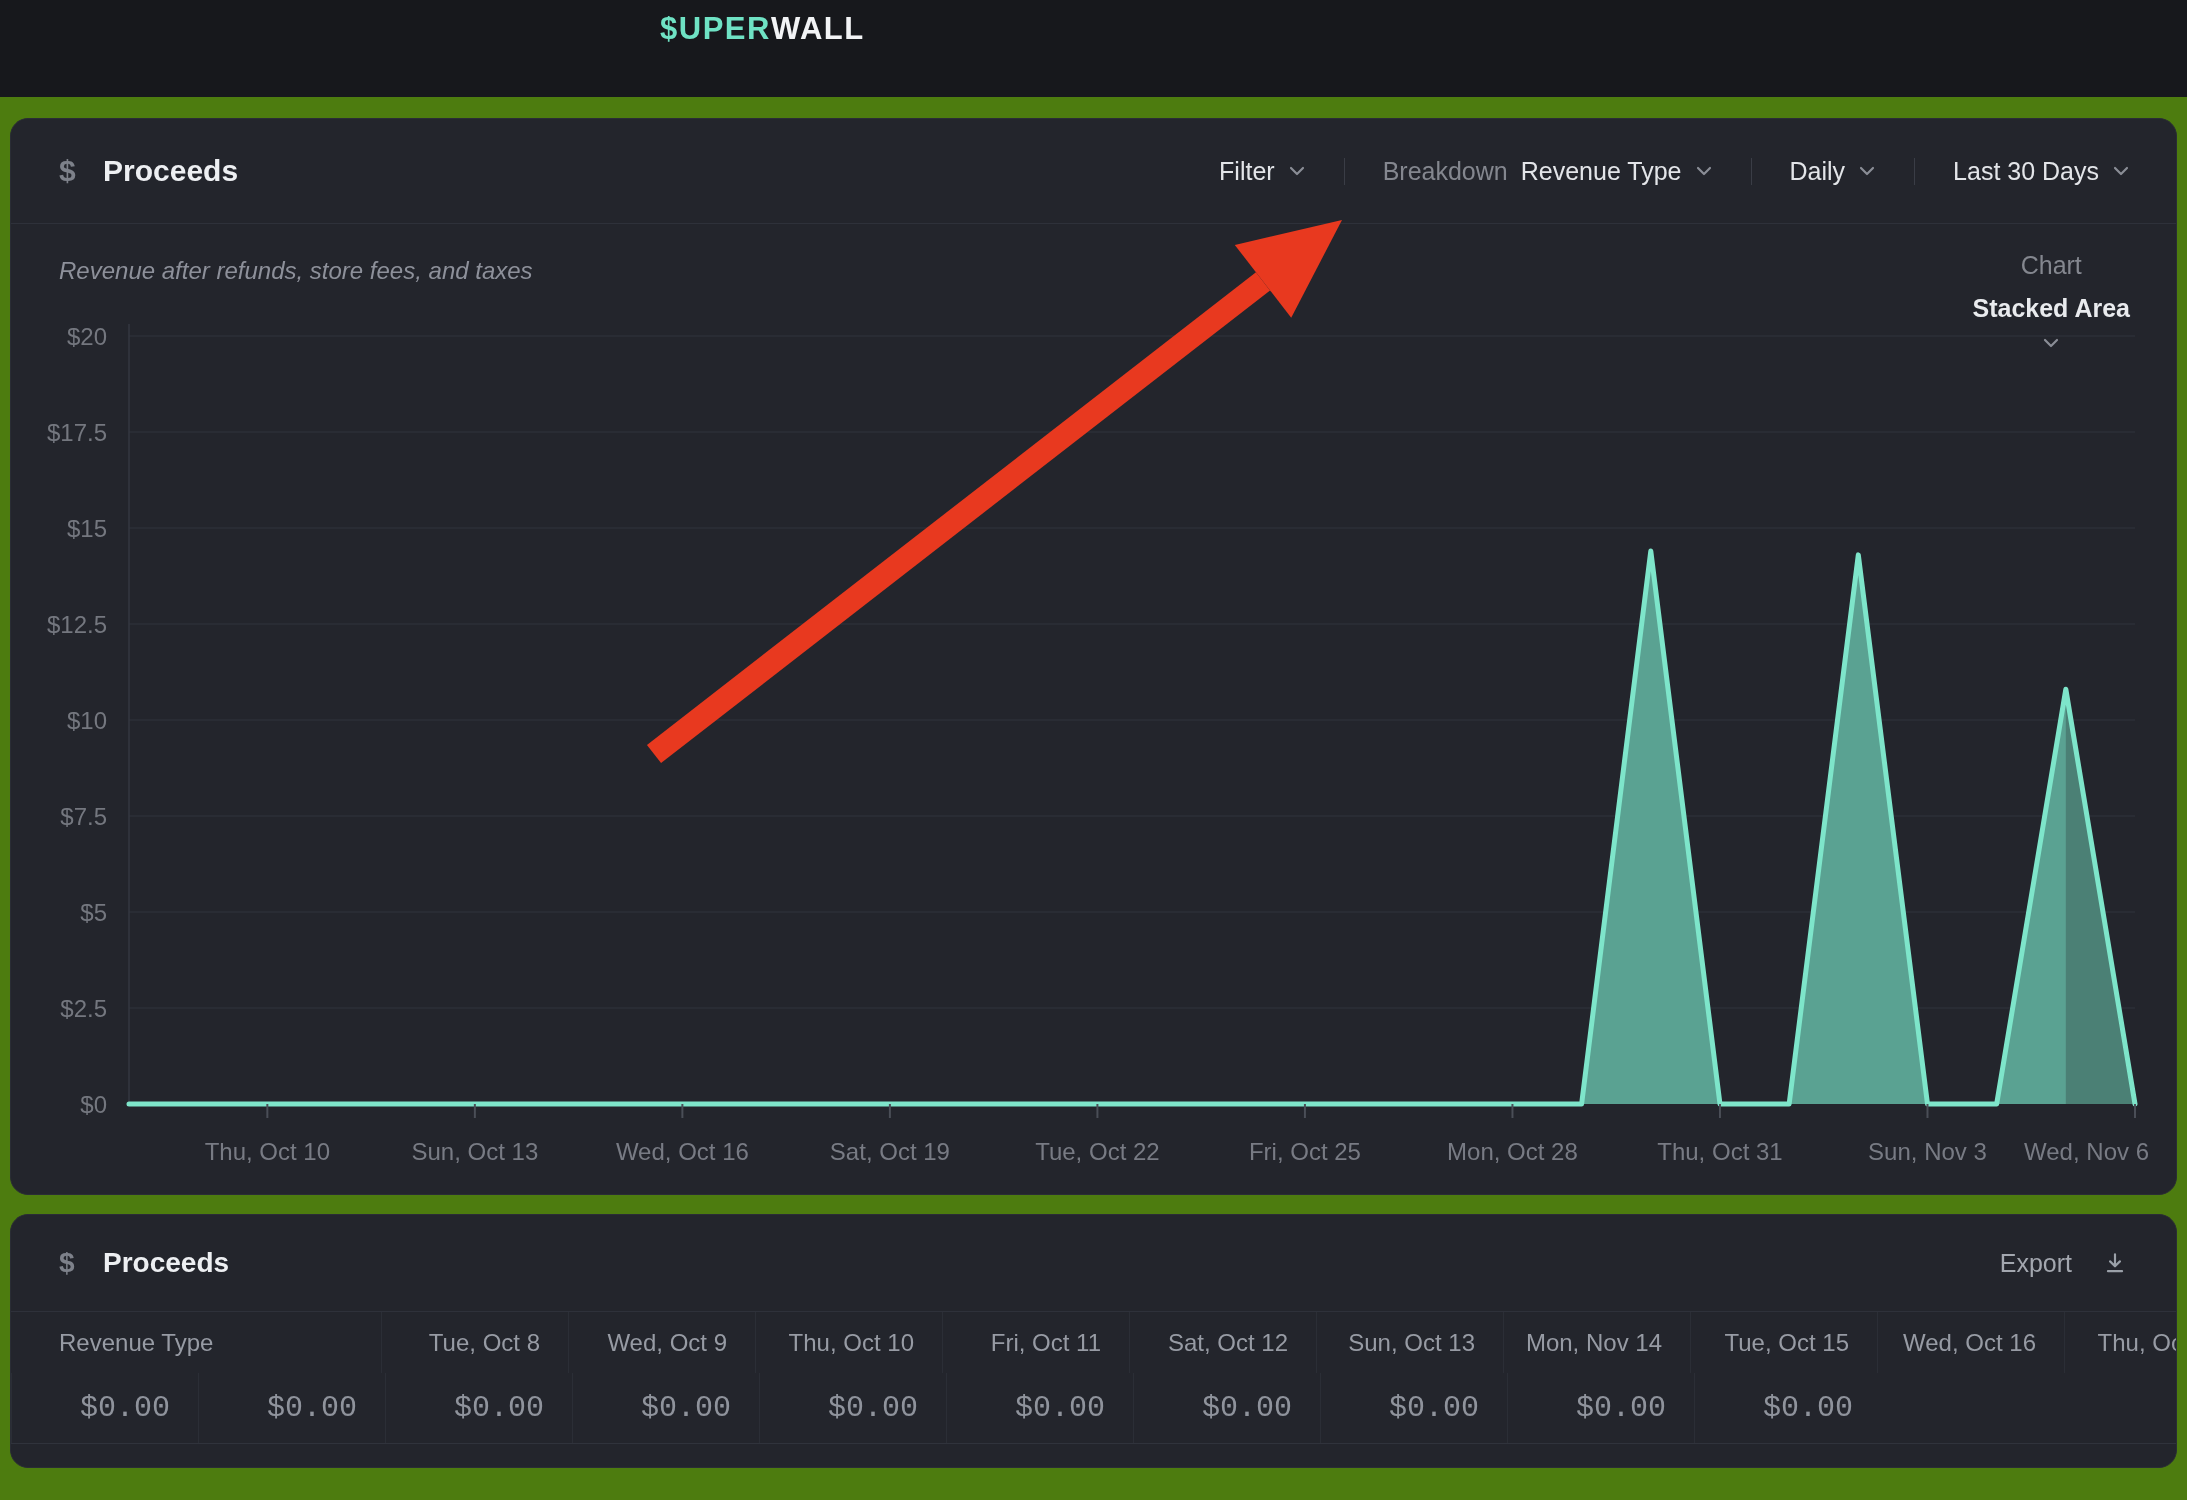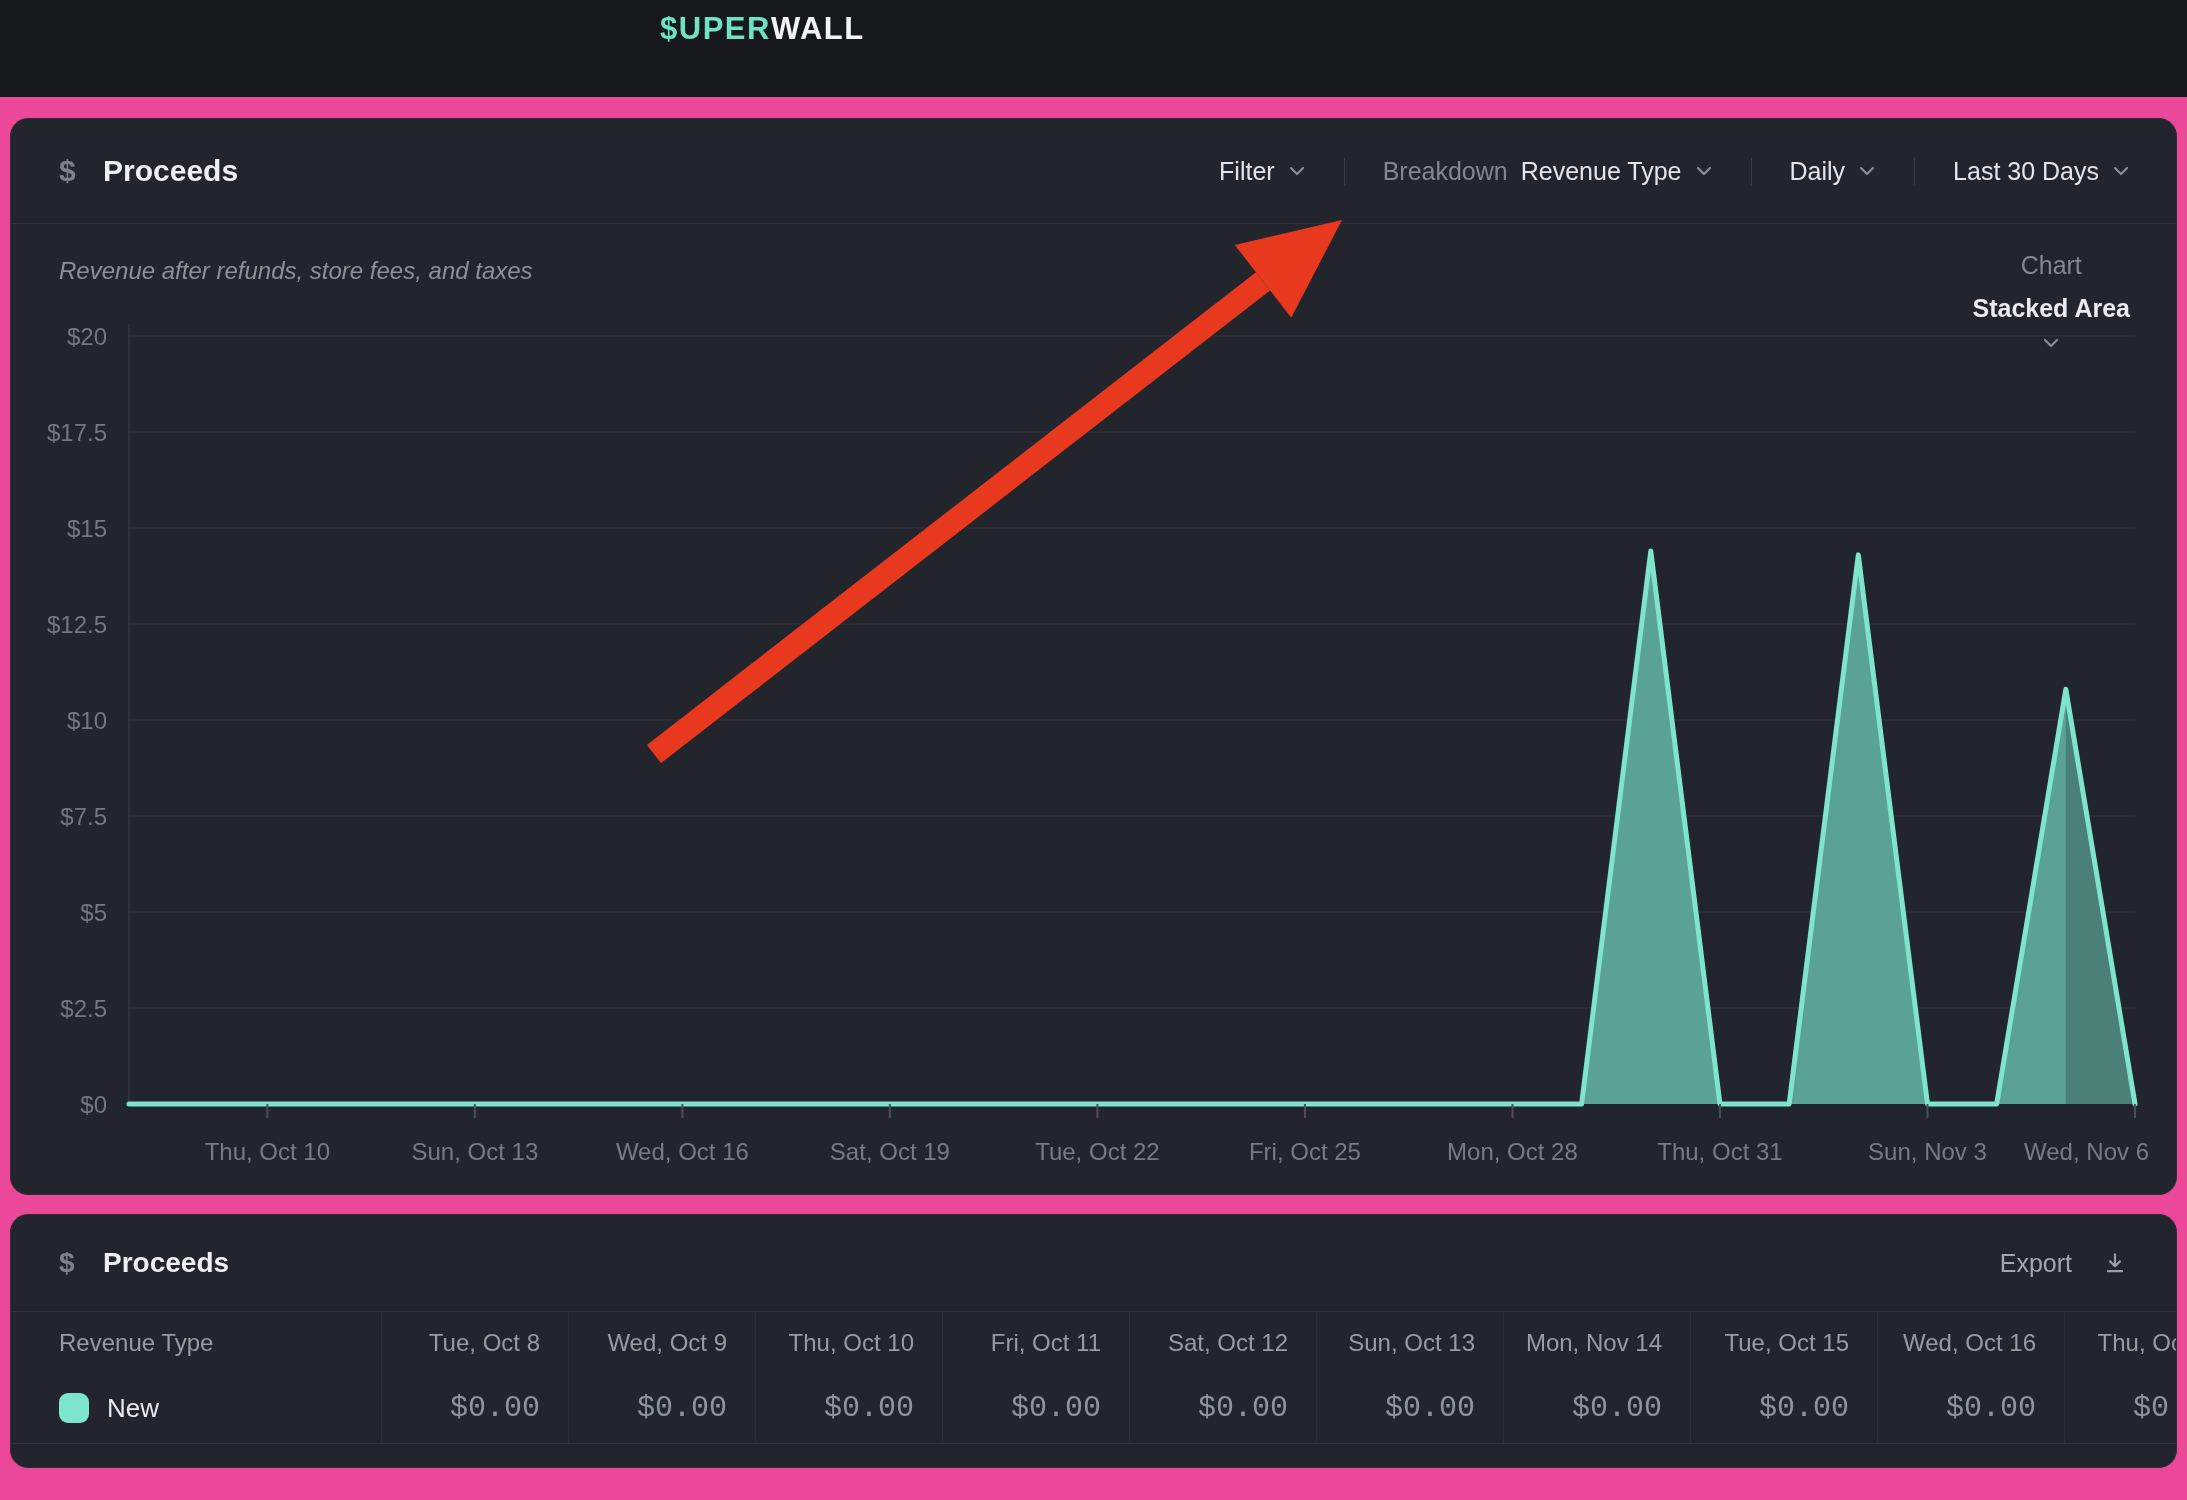--- a/index.html
+++ b/index.html
@@ -1,16 +1,16 @@
 <!DOCTYPE html>
 <html><head>
 <meta charset="utf-8">
 <style>
   html,body{margin:0;padding:0;background:#121318;}
-  .stage{position:relative;width:2187px;height:1500px;background:#ec4899;overflow:hidden;
+  .stage{position:relative;width:2187px;height:1500px;background:#4d7c0f;overflow:hidden;
          font-family:"Liberation Sans",sans-serif;-webkit-font-smoothing:antialiased;}
   
   .topbar{position:absolute;left:0;top:0;width:2187px;height:97px;background:#17181c;}
   .logo{position:absolute;left:660px;top:0;height:58px;display:flex;align-items:center;
         font-size:31px;font-weight:800;letter-spacing:1.5px;cursor:pointer;}
   .logo .teal{color:#6fe2c4;}
   .logo .white{color:#f2f3f5;}
   
   .card{position:absolute;left:10px;width:2167px;background:#23252c;border:1px solid #2a2d35;
         border-radius:18px;box-sizing:border-box;overflow:hidden;}
@@ -182,24 +182,20 @@
         <div class="cell hcell">Thu, Oct 10</div>
         <div class="cell hcell">Fri, Oct 11</div>
         <div class="cell hcell">Sat, Oct 12</div>
         <div class="cell hcell">Sun, Oct 13</div>
         <div class="cell hcell">Mon, Nov 14</div>
         <div class="cell hcell">Tue, Oct 15</div>
         <div class="cell hcell">Wed, Oct 16</div>
         <div class="cell hcell">Thu, Oct 17</div>
       </div>
     <div class="t-drow" id="table-data-row">
-        <div class="cell dcell first">
-          <span class="swatch" style="background: rgb(125, 229, 201);"></span>
-          <span>New</span>
-        </div>
         <div class="cell dcell">$0.00</div>
         <div class="cell dcell">$0.00</div>
         <div class="cell dcell">$0.00</div>
         <div class="cell dcell">$0.00</div>
         <div class="cell dcell">$0.00</div>
         <div class="cell dcell">$0.00</div>
         <div class="cell dcell">$0.00</div>
         <div class="cell dcell">$0.00</div>
         <div class="cell dcell">$0.00</div>
         <div class="cell dcell">$0.00</div>

